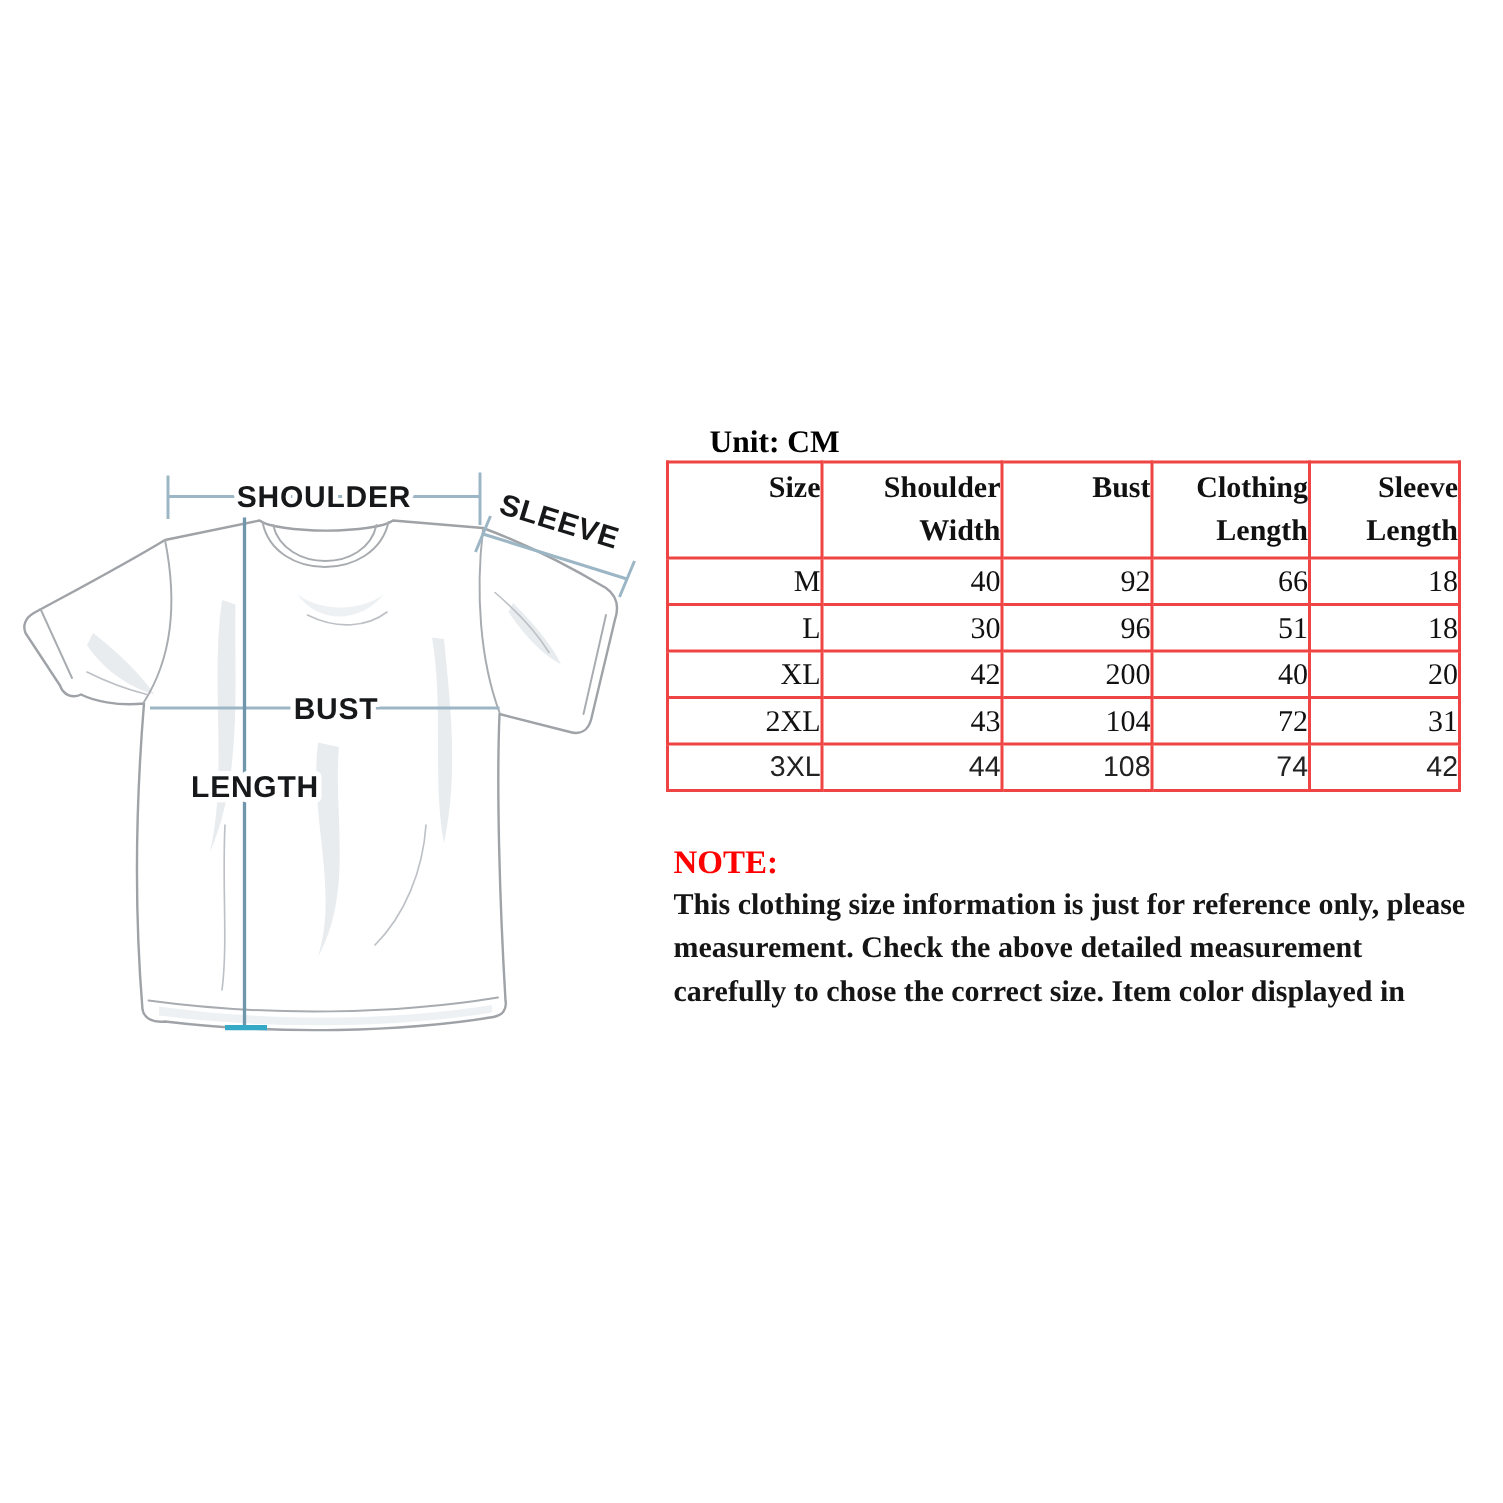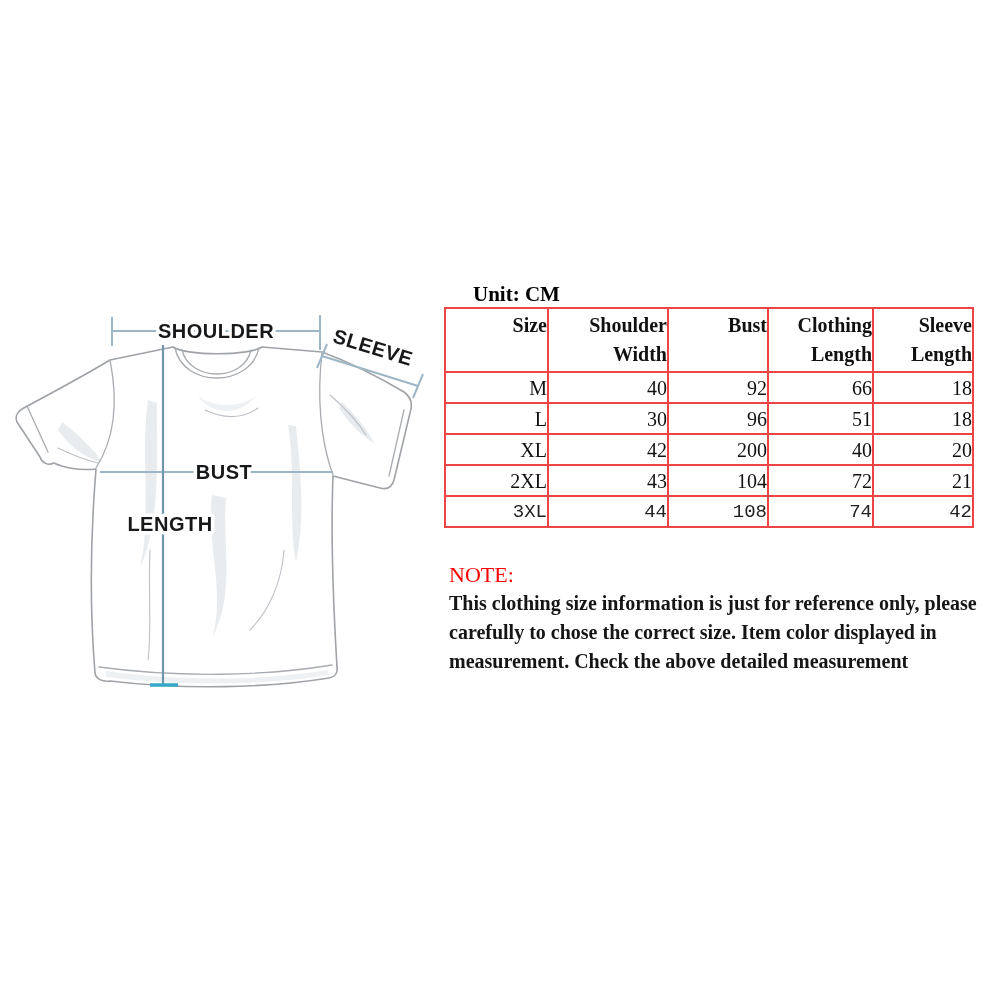--- a/index.html
+++ b/index.html
@@ -39,29 +39,29 @@
     white-space: pre-line;
   }
   #size-table td {
     font-size: 20px;
     height: 29px;
     line-height: 28px;
     padding: 0;
   }
   
   #size-table tbody tr:last-child td {
-    font-family: Liberation Mono, monospace;
+    font-family: Liberation Sans, sans-serif;
     font-size: 19px;
     color: #222;
   }
 
   
   #note-title {
     left: 449px; top: 562px;
-    font-size: 22px; font-weight: normal;
+    font-size: 22px; font-weight: bold;
     color: #ff0000;
     text-align: center;
   }
   #note-lines {
     left: 449px; top: 589px;
     font-size: 20px;
     line-height: 29px;
     color: #151515;
     white-space: nowrap;
     font-weight: bold;
@@ -195,30 +195,30 @@
       <td>42</td>
       <td>200</td>
       <td>40</td>
       <td>20</td>
     </tr>
     <tr>
       <td>2XL</td>
       <td>43</td>
       <td>104</td>
       <td>72</td>
-      <td>21</td>
+      <td>31</td>
     </tr>
     <tr>
       <td>3XL</td>
       <td>44</td>
       <td>108</td>
       <td>74</td>
       <td>42</td>
     </tr>
   </tbody>
 </table>
 
 <div id="note-title" class="abs">NOTE:</div>
 <div id="note-lines" class="abs">
   <div>This clothing size information is just for reference only, please</div>
+  <div>measurement. Check the above detailed measurement</div>
   <div>carefully to chose the correct size. Item color displayed in</div>
-  <div>measurement. Check the above detailed measurement</div>
 </div>
 
 </body></html>

